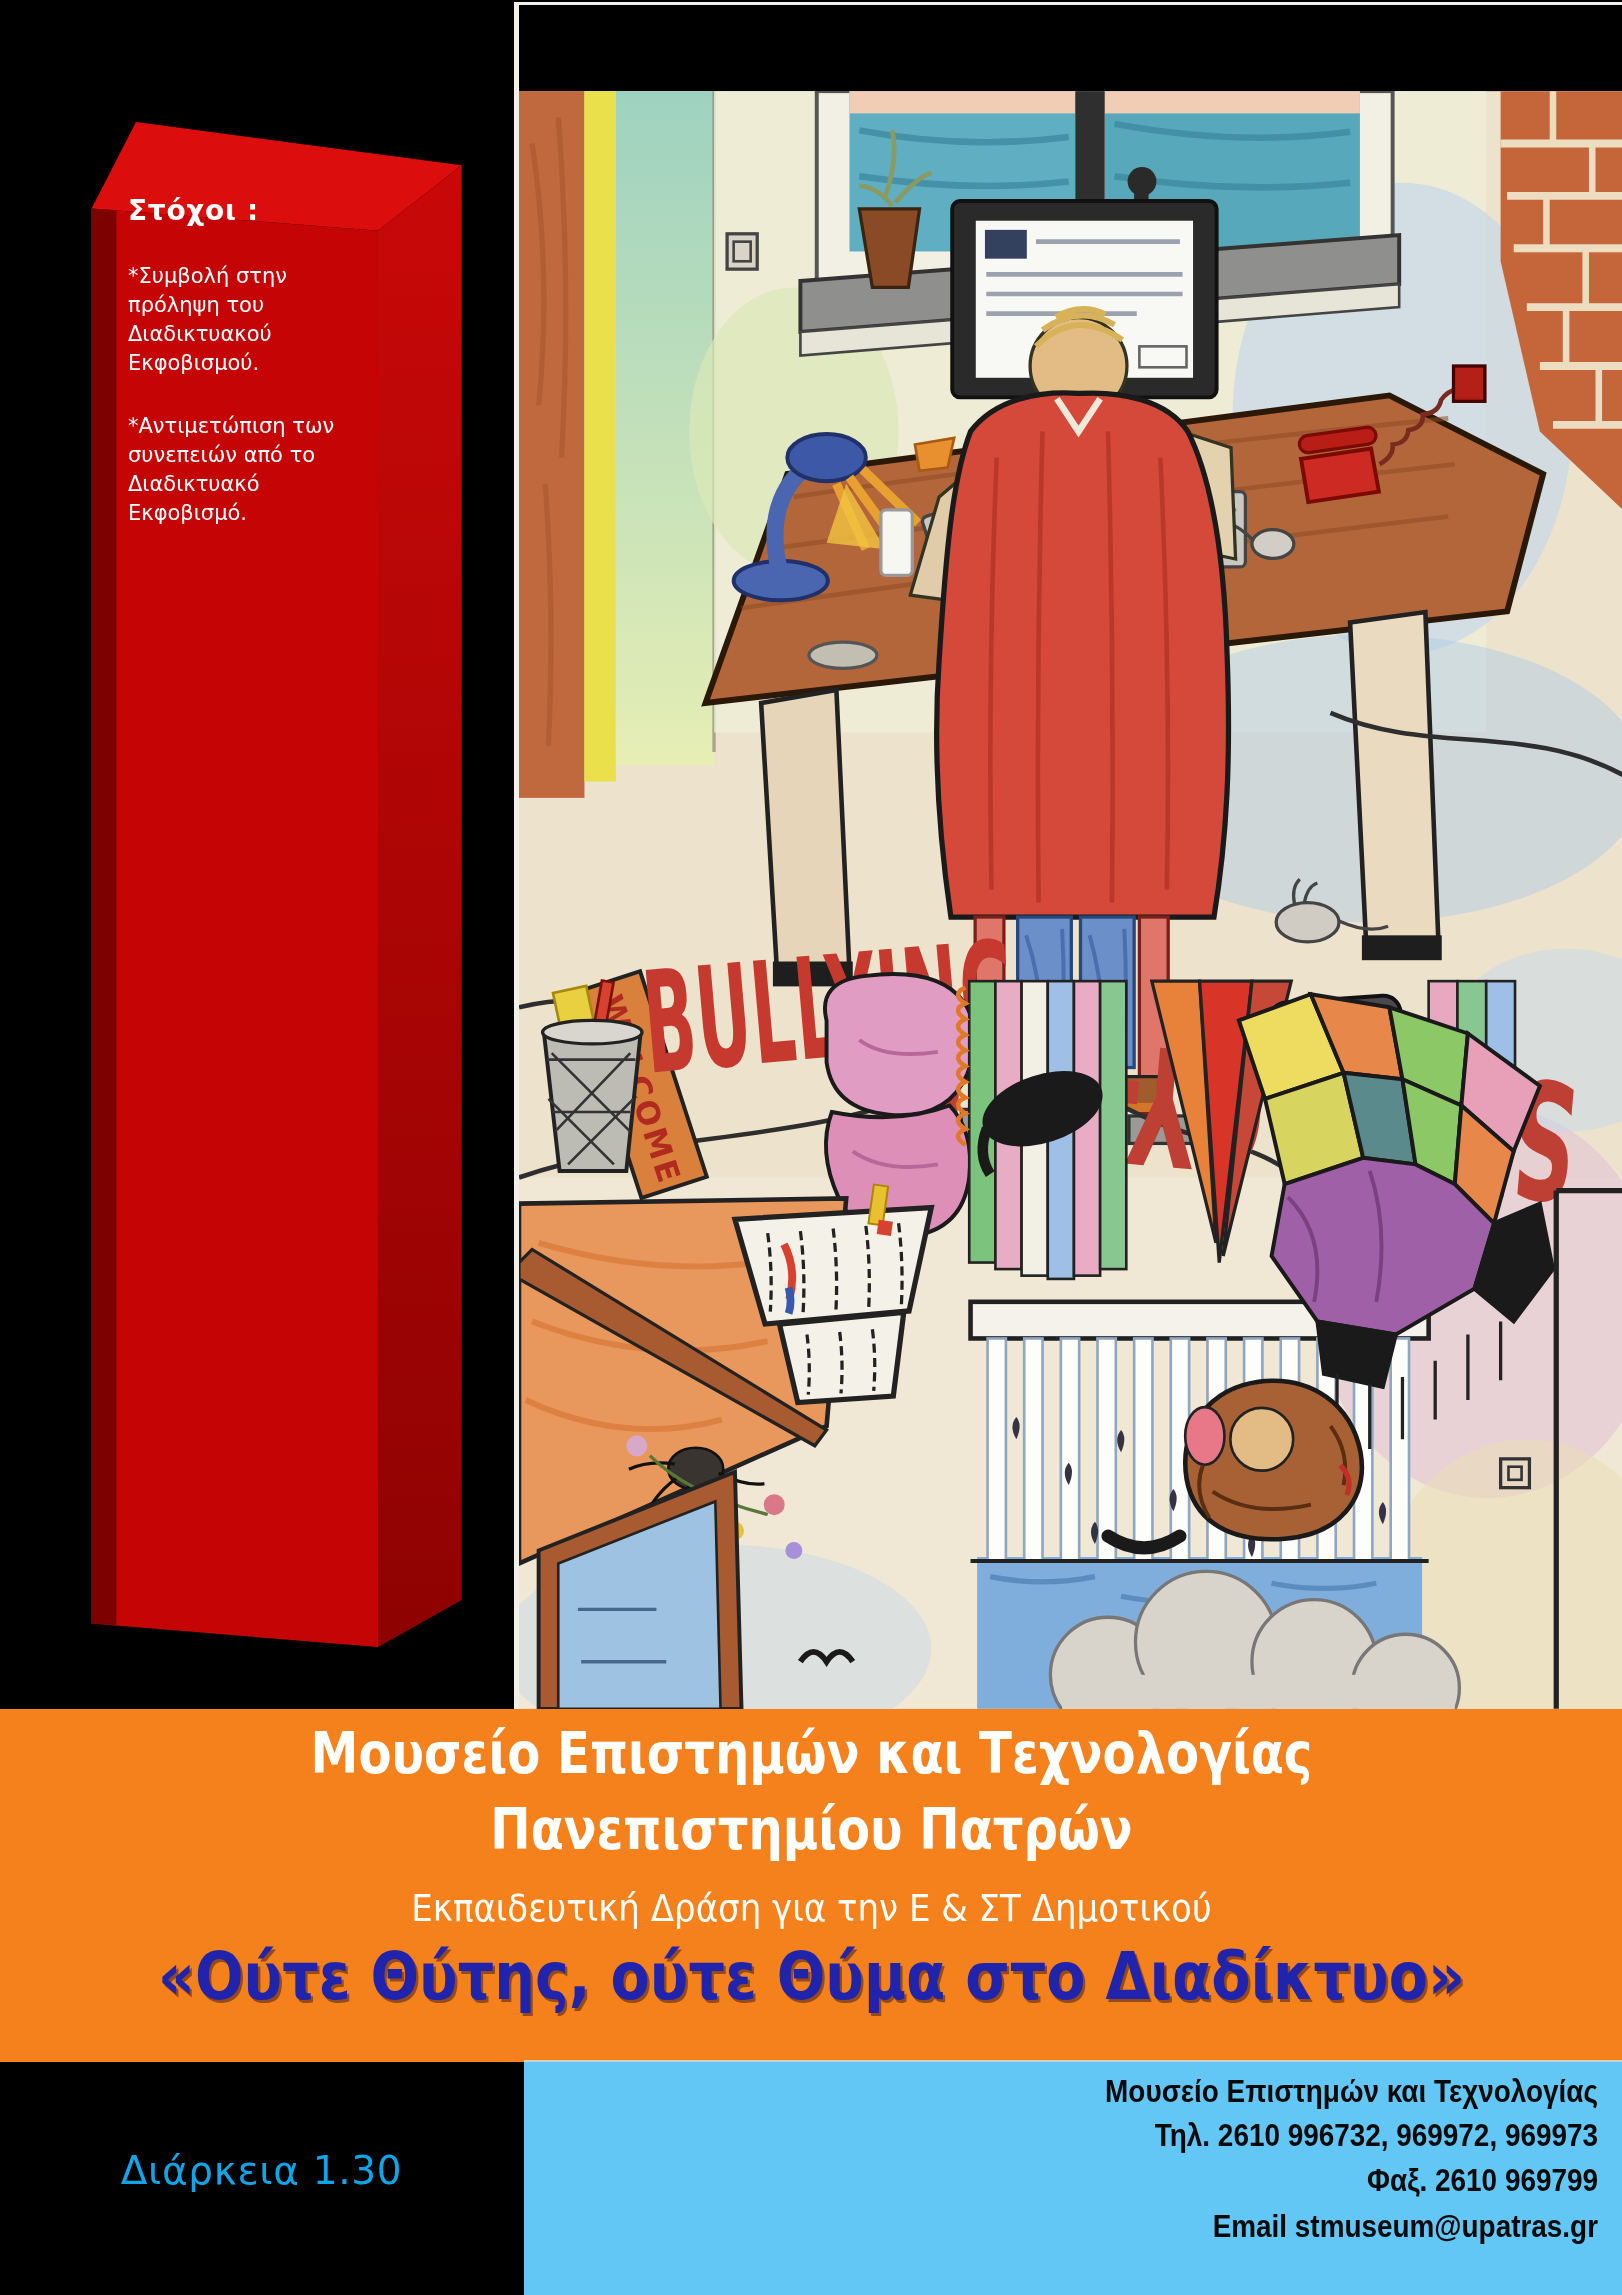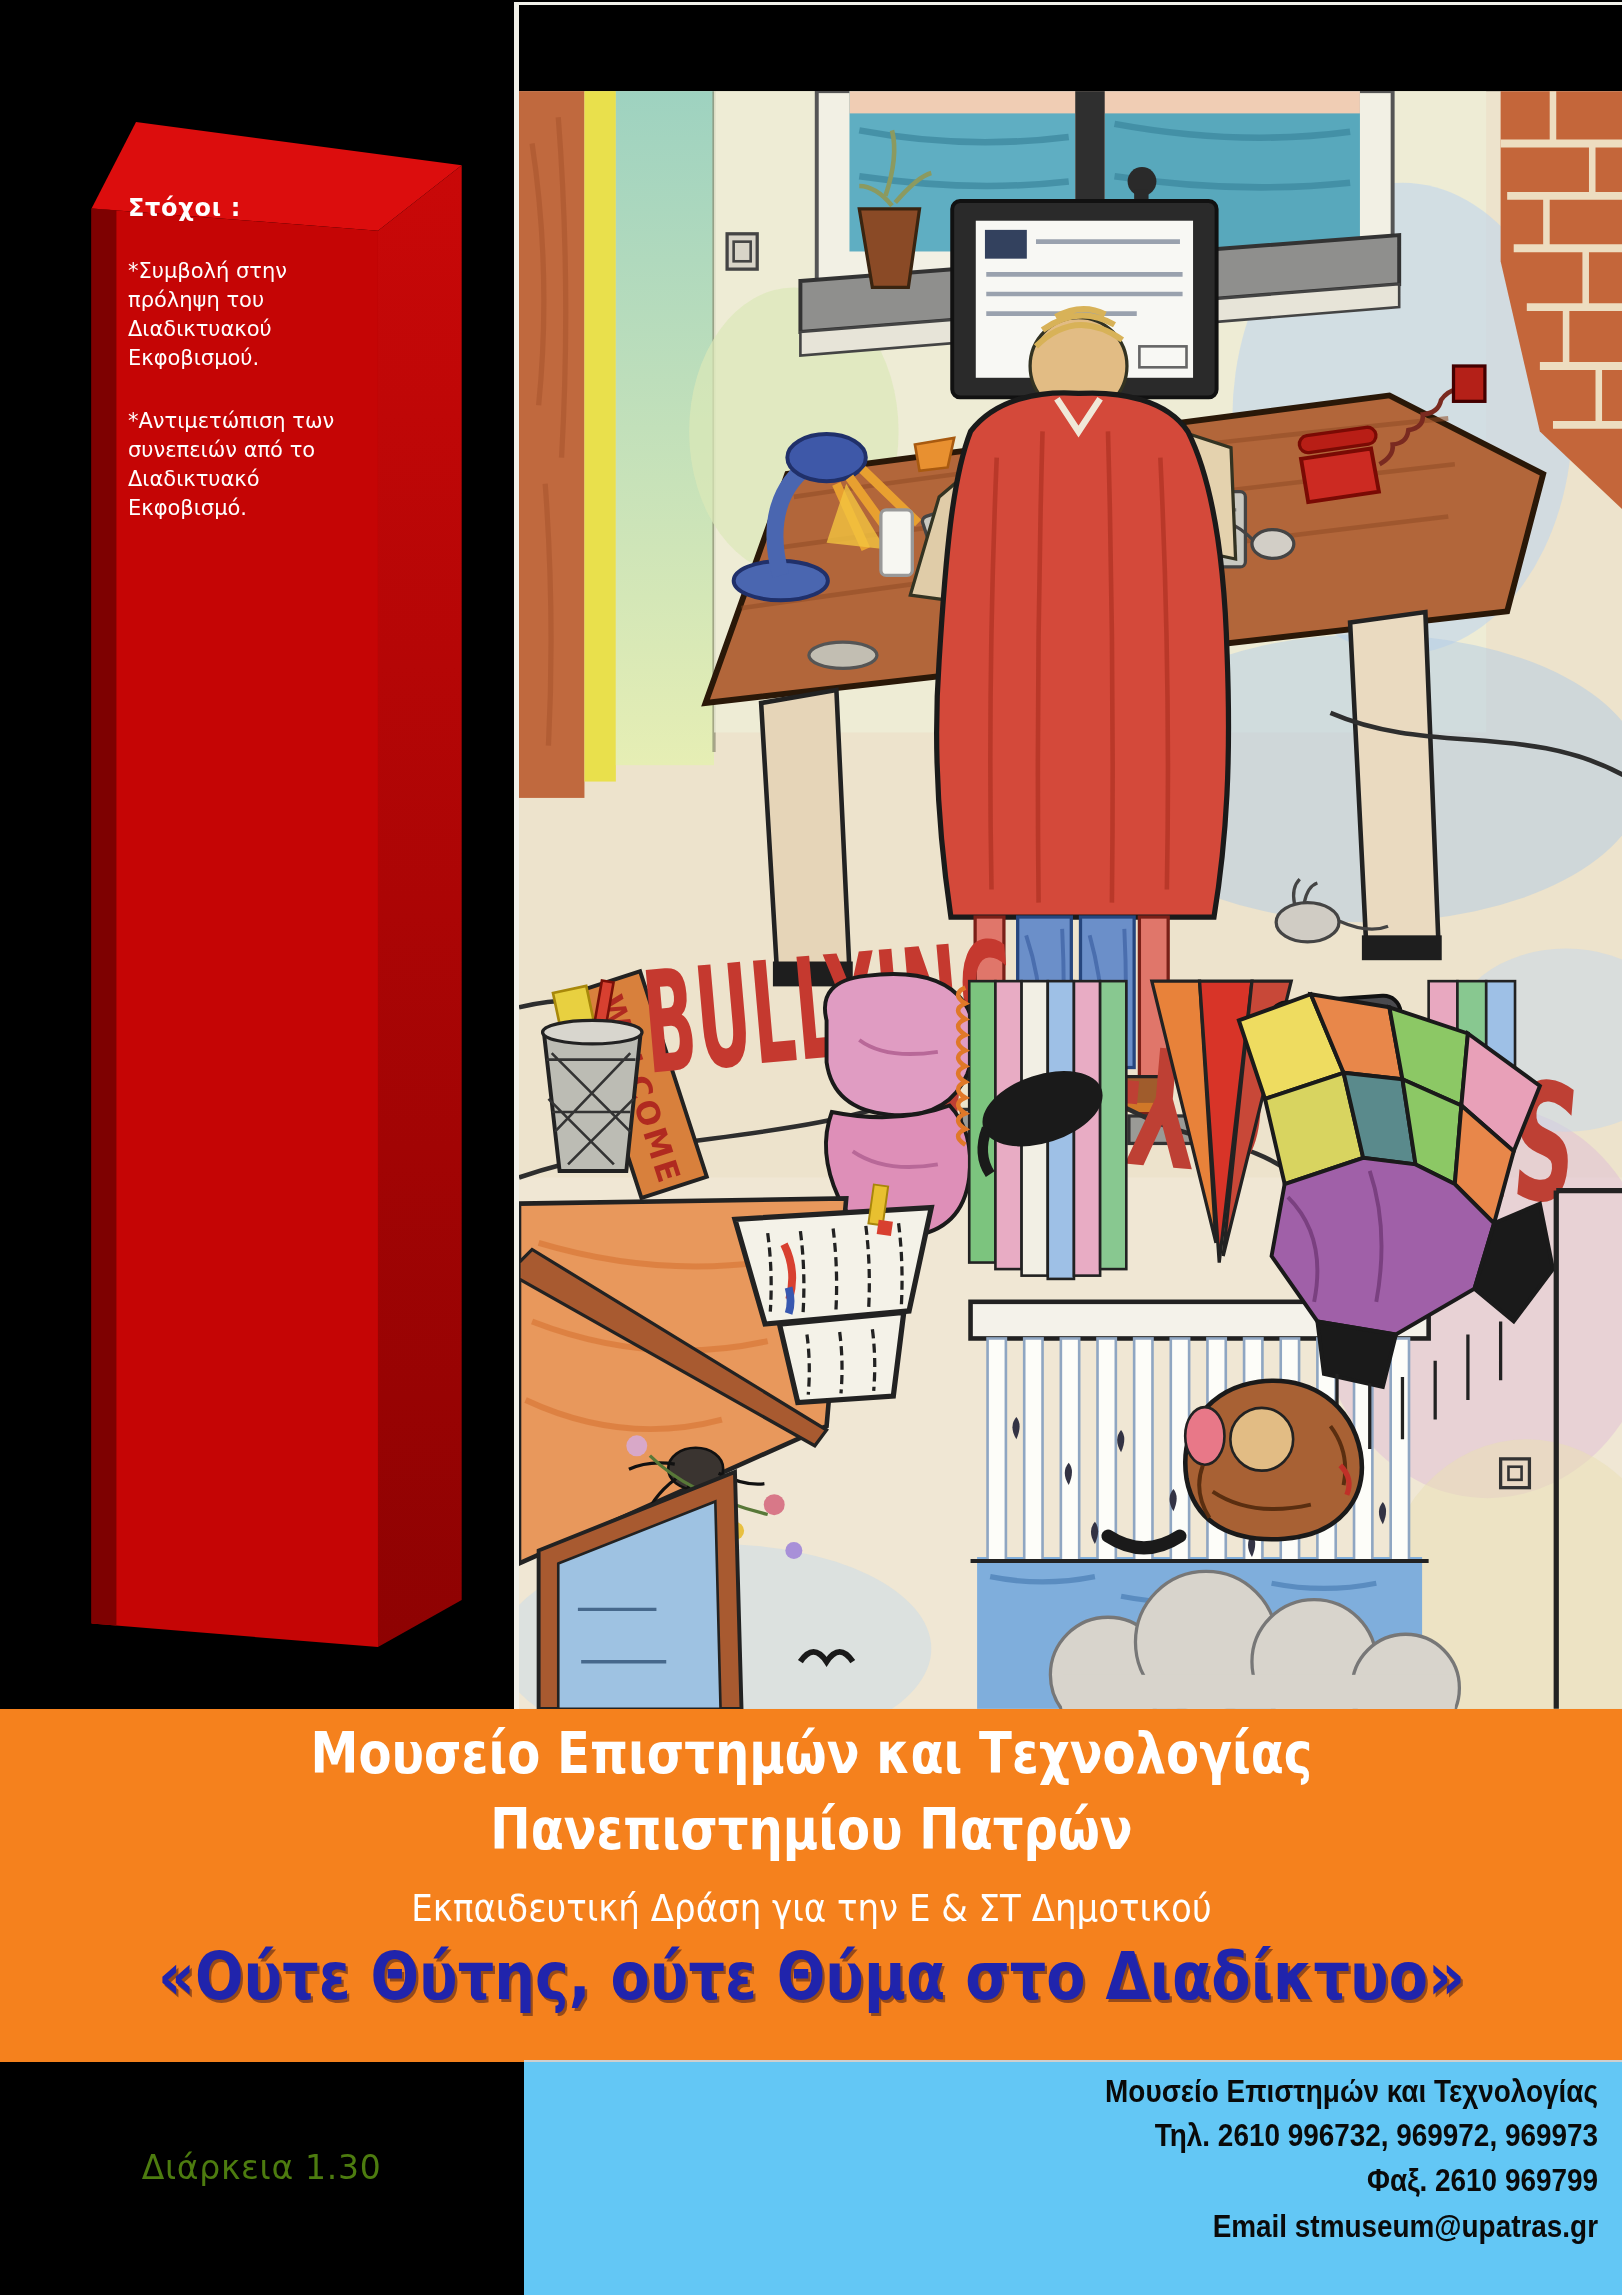--- a/index.html
+++ b/index.html
@@ -3,41 +3,41 @@
 <meta charset="utf-8">
 <style>
   html,body{margin:0;padding:0;background:#000;}
   .page{position:relative;width:1623px;height:2295px;background:#000;overflow:hidden;
         font-family:"DejaVu Sans","Liberation Sans",sans-serif;}
   svg text{font-family:"DejaVu Sans","Liberation Sans",sans-serif;}
 
   
   .goals-svg{position:absolute;left:0;top:0;}
   .goals-text{position:absolute;left:128px;top:194px;width:257px;color:#fff;}
-  .goals-text h2{margin:0 0 35px 0;font-size:24px;font-weight:bold;letter-spacing:0.7px;}
+  .goals-text h2{margin:0 0 35px 0;font-size:28px;font-weight:bold;letter-spacing:0.7px;}
   .goals-text p{margin:0 0 34px 0;font-size:21px;line-height:1.38;}
 
   
   .photo-frame{position:absolute;left:514px;top:2px;width:1109px;height:1707px;
                background:#000;border-left:5.2px solid #F1F0E9;border-top:3.9px solid #F1F0E9;
                box-sizing:border-box;}
   .photo-frame > svg{position:absolute;left:0;bottom:0;}
 
   
   .band{position:absolute;left:0;top:1709px;width:1623px;height:353px;background:#F5811D;}
   .band .ln{position:absolute;left:0;width:100%;text-align:center;color:#fff;white-space:nowrap;}
   .band .ln1{top:11.8px;font-size:56px;font-weight:bold;transform:scaleX(.86);}
   .band .ln2{top:88px;font-size:56px;font-weight:bold;transform:scaleX(.86);}
   .band .ln3{top:178px;font-size:37px;font-weight:normal;transform:scaleX(.92);}
   .band .headline{top:230px;font-size:65px;font-weight:bold;color:#2024AC;
                   text-shadow:2.6px 2.6px 0 rgba(125,60,25,.8);transform:scaleX(.88);}
 
   
   .duration{position:absolute;left:98px;top:2148px;width:327px;text-align:center;
-            color:#4d7c0f;font-size:33px;letter-spacing:0.7px;}
+            color:#0ea5e9;font-size:39px;letter-spacing:0.7px;}
   .contact{position:absolute;left:524px;top:2060px;width:1099px;height:236px;
            background:#63C7F5;border-top:2.6px solid #CFCFCF;box-sizing:border-box;
            font-family:"Liberation Sans",sans-serif;}
   .contact .cl{position:absolute;right:25px;width:982px;text-align:right;color:#0A0A0A;
                font-weight:bold;font-size:31px;white-space:nowrap;
                transform:scaleX(.9);transform-origin:right center;}
   .contact .c0{top:11.8px;} .contact .c1{top:56px;} .contact .c2{top:101px;} .contact .c3{top:147px;}
 </style>
 </head>
 <body>

